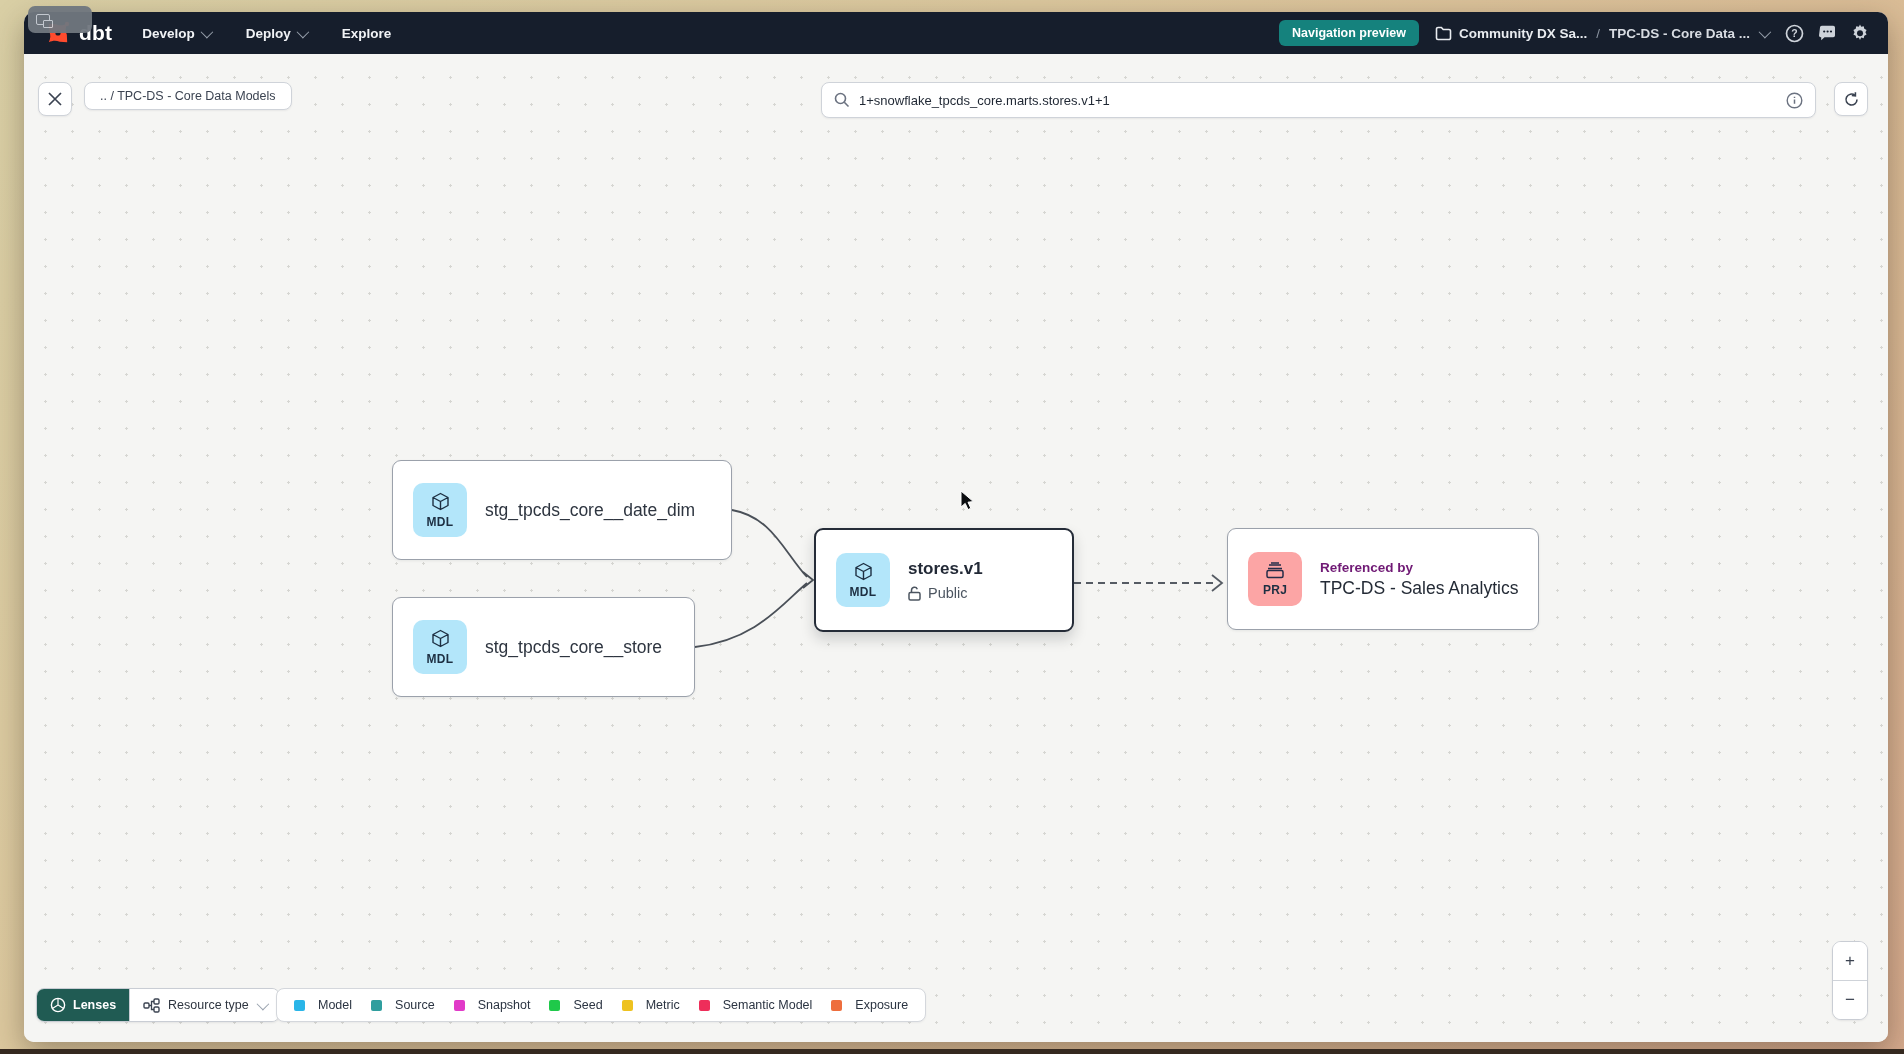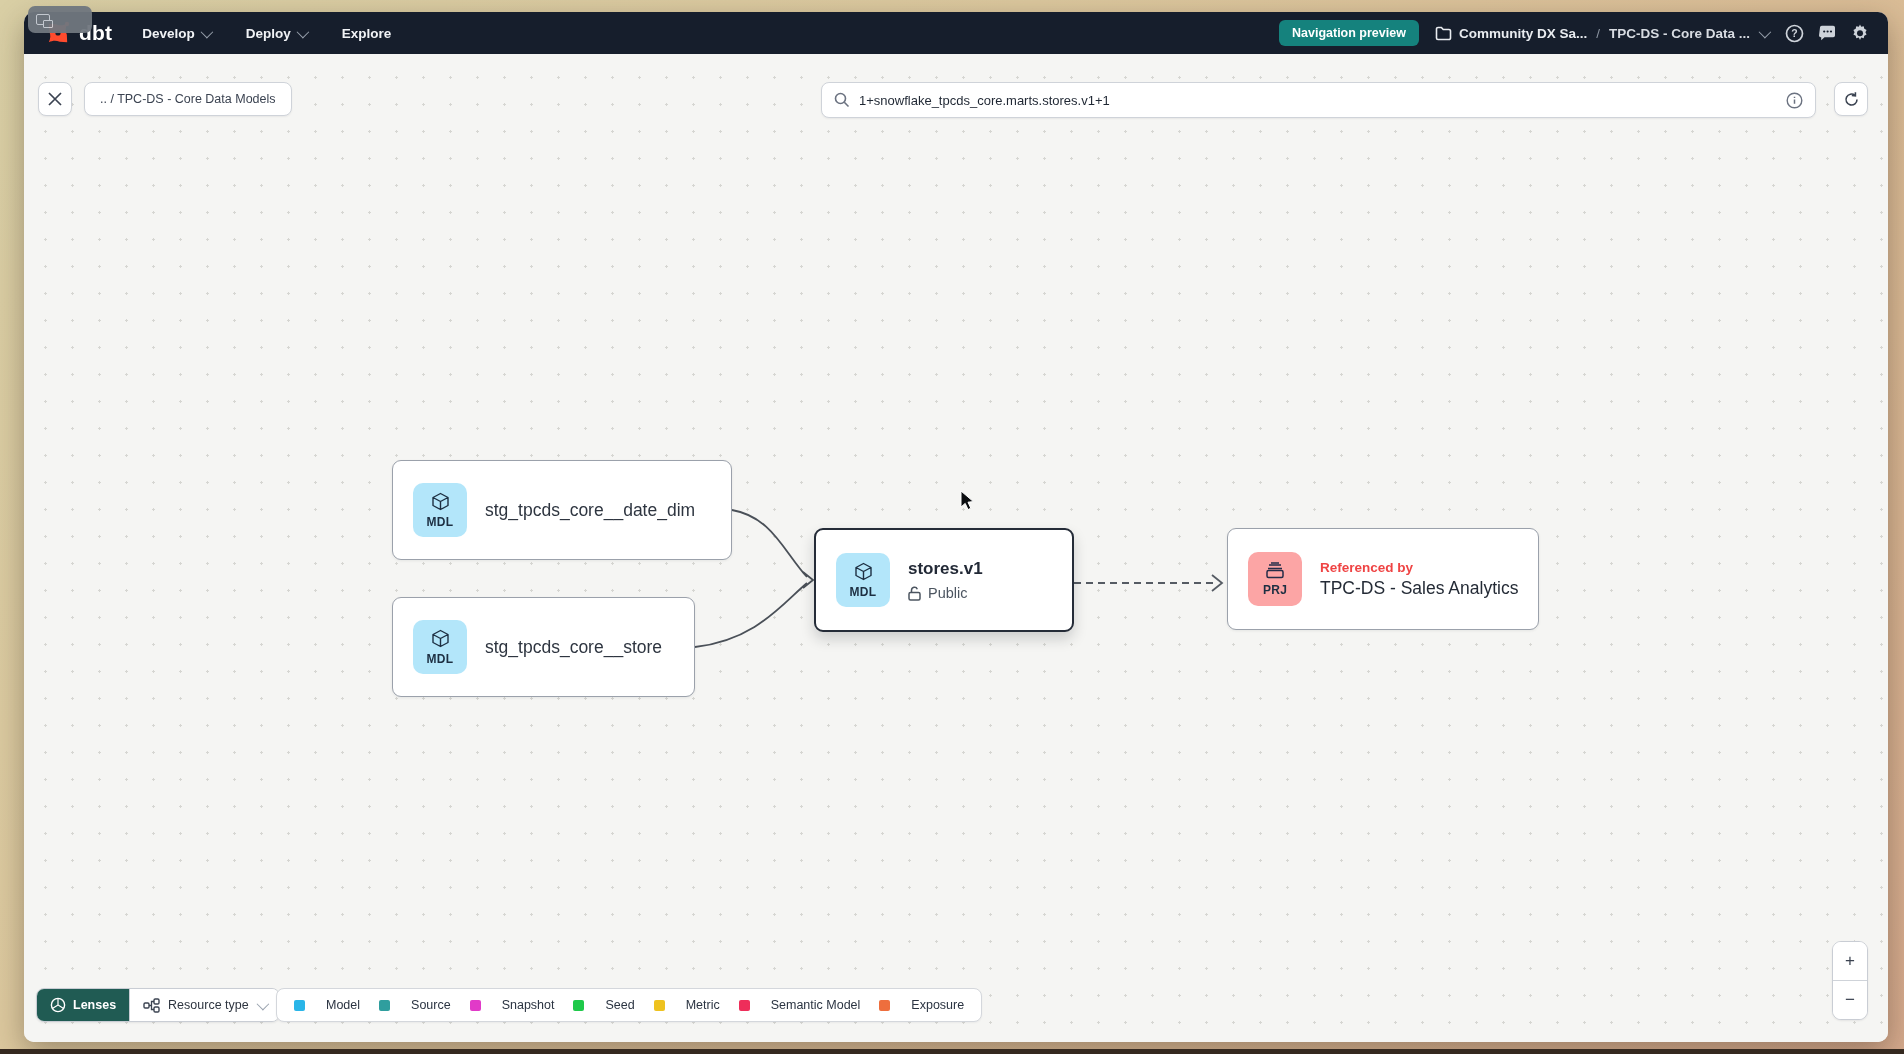--- a/index.html
+++ b/index.html
@@ -50,21 +50,21 @@
   .canvas{ position:absolute; top:42px; left:0; right:0; bottom:0;
     background-color:#f5f5f3;
     background-image:radial-gradient(circle,#d6d6d2 1.2px, transparent 1.4px);
     background-size:27px 27px; background-position:8px 10px; }
 
   
   .btn-sq{ position:absolute; width:34px; height:34px; background:#fff;
     border:1px solid #cfd3d9; border-radius:8px; display:flex; align-items:center;
     justify-content:center; cursor:pointer; box-shadow:0 1px 2px rgba(20,25,35,.06); }
   .close-btn{ left:14px; top:28px; }
-  .chip{ position:absolute; left:60px; top:28px; height:34px; background:#fff;
+  .chip{ position:absolute; left:60px; top:28px; height:28px; background:#fff;
     border:1px solid #cfd3d9; border-radius:8px; display:flex; align-items:center;
     padding:0 15px; font-size:12.5px; color:#3b4351; cursor:pointer;
     box-shadow:0 1px 2px rgba(20,25,35,.06); }
   .searchbar{ position:absolute; left:797px; top:28px; width:995px; height:36px;
     background:#fff; border:1px solid #cfd3d9; border-radius:8px; display:flex;
     align-items:center; padding:0 12px; gap:9px; box-shadow:0 1px 2px rgba(20,25,35,.06); }
   .searchbar input{ flex:1; border:none; outline:none; font-size:13px; color:#1f2733;
     font-family:"Liberation Sans",sans-serif; background:transparent; }
   .refresh-btn{ right:20px; left:auto; top:28px; }
 
@@ -75,39 +75,39 @@
   .node.selected{ border:2px solid #252c38; box-shadow:0 7px 14px rgba(20,25,35,.18); }
   .res-badge{ width:54px; height:54px; border-radius:10px; display:flex; flex-direction:column;
     align-items:center; justify-content:center; gap:4px; flex:none; }
   .res-badge.mdl{ background:#b3e6fa; }
   .res-badge.prj{ background:#fca5a5; }
   .res-badge .tag{ font-size:12px; font-weight:bold; color:#1d2f42; letter-spacing:.3px; }
   .node-label{ font-size:17.5px; font-weight:500; color:#2e3540; white-space:nowrap; }
   .node-title{ font-size:17px; font-weight:bold; color:#222936; }
   .node-sub{ display:flex; align-items:flex-end; gap:7px; margin-top:6px;
     font-size:14.5px; color:#4c5560; }
-  .node-overline{ font-size:13.5px; font-weight:bold; color:#ef4444; margin-bottom:3px; }
+  .node-overline{ font-size:13.5px; font-weight:bold; color:#701a75; margin-bottom:3px; }
   .node-big{ font-size:17.5px; color:#242b36; white-space:nowrap; }
 
   .edges{ position:absolute; inset:0; pointer-events:none; }
 
   .cursor{ position:absolute; left:934px; top:436px; pointer-events:none; }
 
   
   .seg-group{ position:absolute; left:12px; bottom:20px; height:34px; display:flex;
     border-radius:8px; overflow:hidden; border:1px solid #c9cdd4;
     box-shadow:0 1px 2px rgba(20,25,35,.08); cursor:pointer; }
   .seg-lenses{ background:#205b53; color:#fff; display:flex; align-items:center; gap:7px;
     padding:16px 13px; font-size:12.5px; font-weight:bold; }
   .seg-resource{ background:#fff; color:#2e3540; display:flex; align-items:center; gap:8px;
     padding:0 13px; font-size:12.5px; font-weight:normal; border-left:1px solid #c9cdd4; }
   .legend{ position:absolute; left:252px; bottom:20px; height:34px; background:#fff;
     border:1px solid #d4d7dc; border-radius:8px; display:flex; align-items:center;
     gap:19px; padding:0 17px; box-shadow:0 1px 2px rgba(20,25,35,.05); }
-  .legend-item{ display:flex; align-items:center; gap:21px; font-size:12.5px; color:#2b3442;text-align:right; }
+  .legend-item{ display:flex; align-items:center; gap:13px; font-size:12.5px; color:#2b3442;text-align:right; }
   .swatch{ width:11px; height:11px; border-radius:2px; flex:none; }
 
   .zoomctl{ position:absolute; right:20px; bottom:22px; width:36px; background:#fff;
     border:1px solid #c9cdd4; border-radius:9px; overflow:hidden; display:flex;
     flex-direction:column; box-shadow:0 1px 2px rgba(20,25,35,.08); }
   .zoomctl button{ height:38px; border:none; background:#fff; font-size:17px; color:#3b4351;
     cursor:pointer; font-family:"Liberation Sans",sans-serif; }
   .zoomctl .divider{ height:1px; background:#cfd3d9; }
 </style>
 </head>

